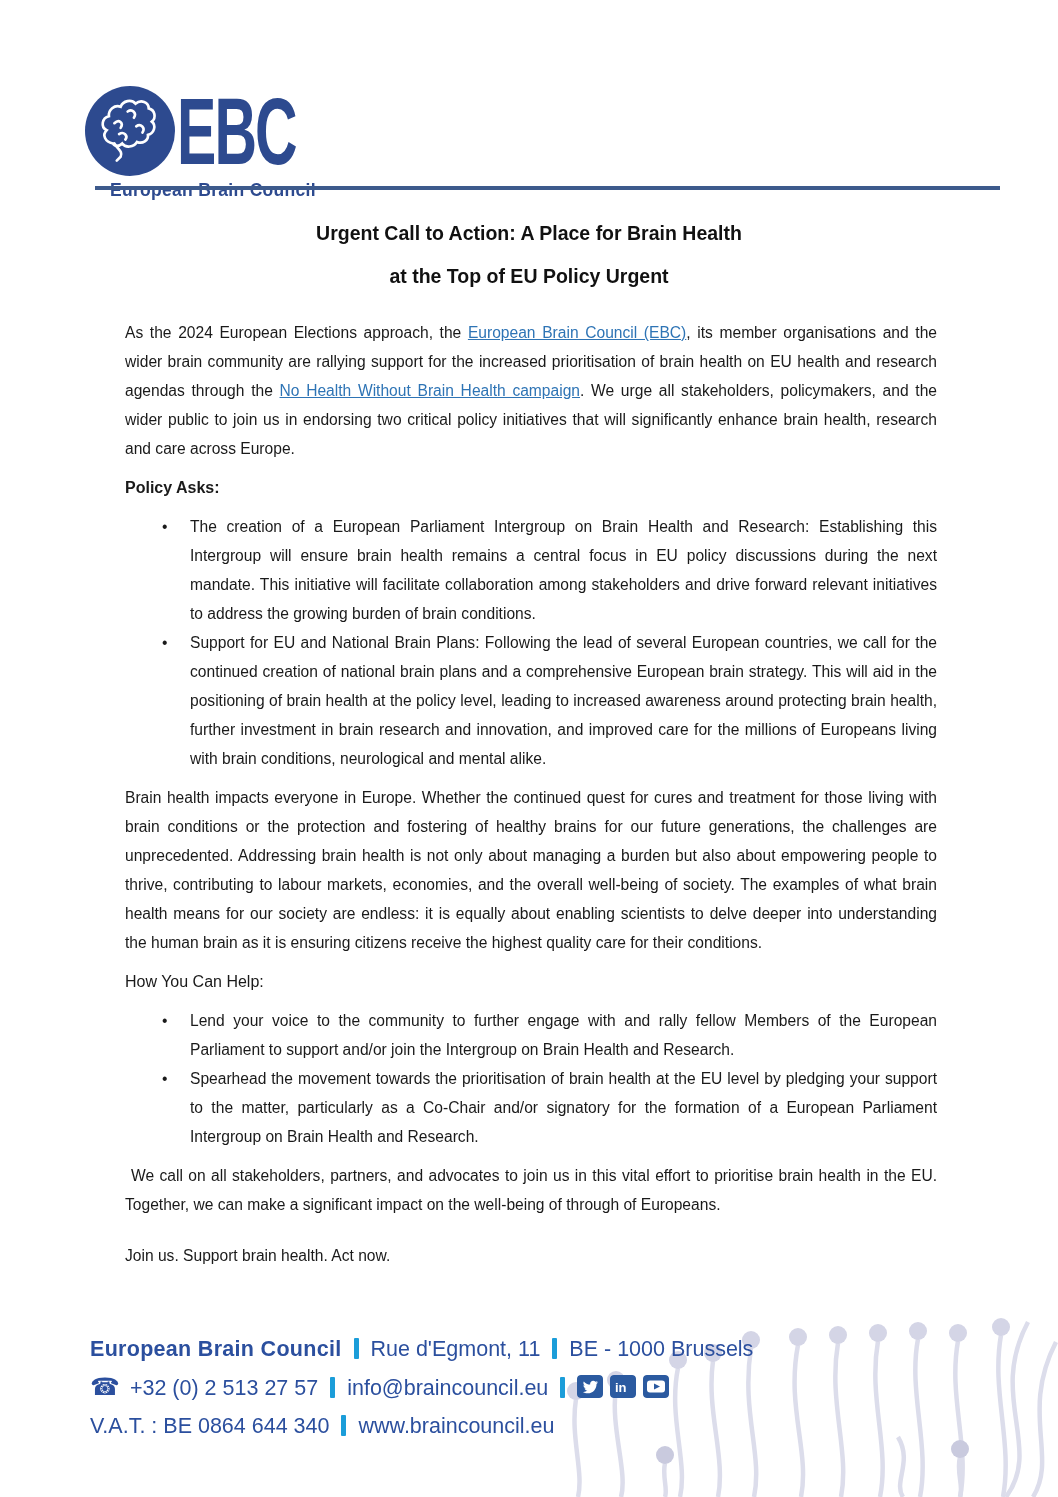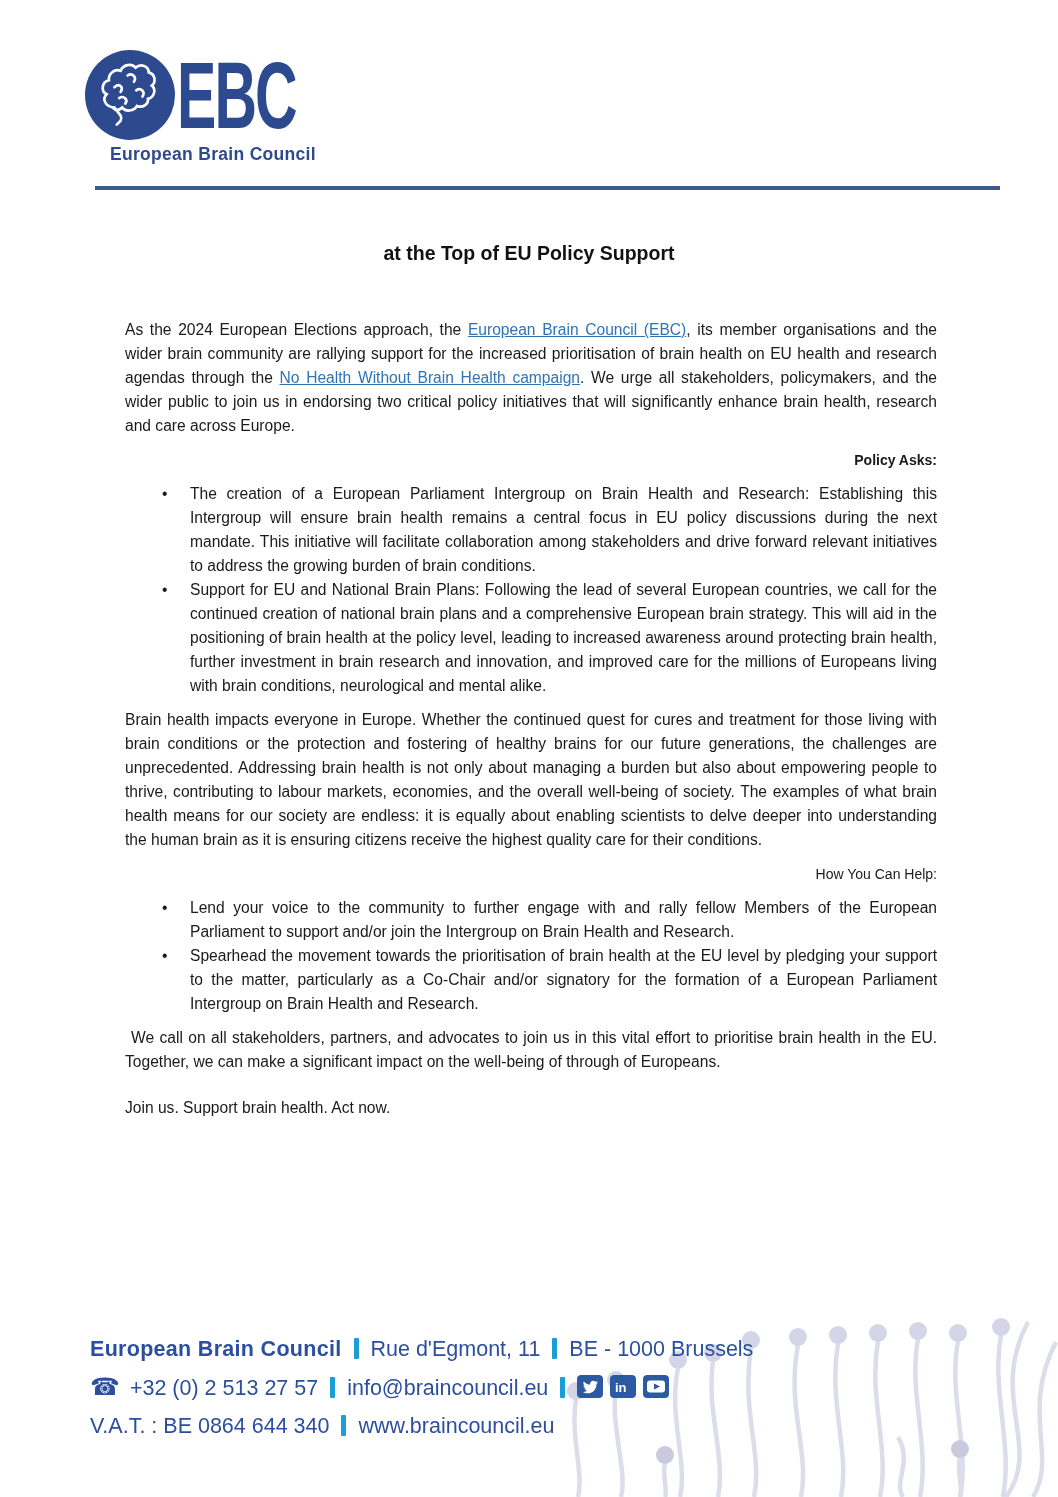--- a/index.html
+++ b/index.html
@@ -4,21 +4,21 @@
 <style>
   html,body { margin:0; padding:0; background:#e8e8e8; }
   .page {
     position:relative; width:1058px; height:1497px; margin:0 auto;
     background:#ffffff; overflow:hidden;
     font-family:"Liberation Sans", sans-serif; color:#1a1a1a;
   }
 
   
   .logo { position:absolute; left:85px; top:50px; }
-  .logo-row { display:flex; align-items:flex-start; }
+  .logo-row { display:flex; align-items:flex-start;margin-top:36px; }
   .logo-circle {
     width:90px; height:90px; border-radius:50%;
     background:#2d4a8f; display:flex; align-items:center; justify-content:center;
     flex:0 0 auto;
   }
   .logo-ebc {
     font-size:95px; font-weight:bold; color:#2d4a8f;
     line-height:90px; letter-spacing:-3px;
     transform:scaleX(0.62); transform-origin:left center;
     margin-left:2px;
@@ -33,24 +33,24 @@
   
   .title {
     position:absolute; top:222px; left:0; width:100%;
     text-align:center; font-weight:bold; font-size:19.5px; color:#111;
   }
   .title-line2 { margin-top:20px; }
 
   
   .content {
     position:absolute; left:125px; top:318px; width:812px;
-    font-size:15.6px; line-height:24px; text-align:justify;
+    font-size:15.6px; line-height:29px; text-align:justify;
   }
   .para { margin:0 0 10px 0; }
-  .sect { font-size:14px; font-weight:bold; margin:10px 0 10px 0; text-align:right; }
+  .sect { font-size:16px; font-weight:bold; margin:10px 0 10px 0; text-align:left; }
   .sect-regular { font-weight:normal; }
   .bullets { margin:0 0 10px 0; padding:0 0 0 35px; list-style:none; }
   .bullets li { position:relative; padding-left:30px; }
   .bullets li::before { content:"\2022"; position:absolute; left:2px; top:0; }
   .closing { margin:10px 0 0 0; text-indent:6px; }
   .cta { margin-top:22px; text-align:left; }
   .doc-link { color:#2e74b5; text-decoration:underline; cursor:pointer; }
 
   
   .footer {
@@ -87,21 +87,22 @@
         </svg>
       </div>
       <div class="logo-ebc">EBC</div>
     </div>
     <div class="logo-sub">European Brain Council</div>
   </div>
 
   <div class="rule"></div>
 
   <div class="title">
-    <div class="title-line2">at the Top of EU Policy Support</div>
+    <div class="title-line1">Urgent Call to Action:  A Place for Brain Health</div>
+    <div class="title-line2">at the Top of EU Policy Urgent</div>
   </div>
 
   <div class="content">
 
     <p class="para"><span>As the 2024 European Elections approach, the </span><span class="doc-link">European Brain Council (EBC)</span><span>, its member organisations and the wider brain community are rallying support for the increased prioritisation of brain health on EU health and research agendas through the </span><span class="doc-link">No Health Without Brain Health campaign</span><span>. We urge all stakeholders, policymakers, and the wider public to join us in endorsing two critical policy initiatives that will significantly enhance brain health, research and care across Europe.</span></p>
 
     <h3 class="sect">Policy Asks:</h3>
     <ul class="bullets">
       <li><span>The creation of a European Parliament Intergroup on Brain Health and Research: Establishing this Intergroup will ensure brain health remains a central focus in EU policy discussions during the next mandate. This initiative will facilitate collaboration among stakeholders and drive forward relevant initiatives to address the growing burden of brain conditions.</span></li>
       <li><span>Support for EU and National Brain Plans: Following the lead of several European countries, we call for the continued creation of national brain plans and a comprehensive European brain strategy. This will aid in the positioning of brain health at the policy level, leading to increased awareness around protecting brain health, further investment in brain research and innovation, and improved care for the millions of Europeans living with brain conditions, neurological and mental alike.</span></li>

